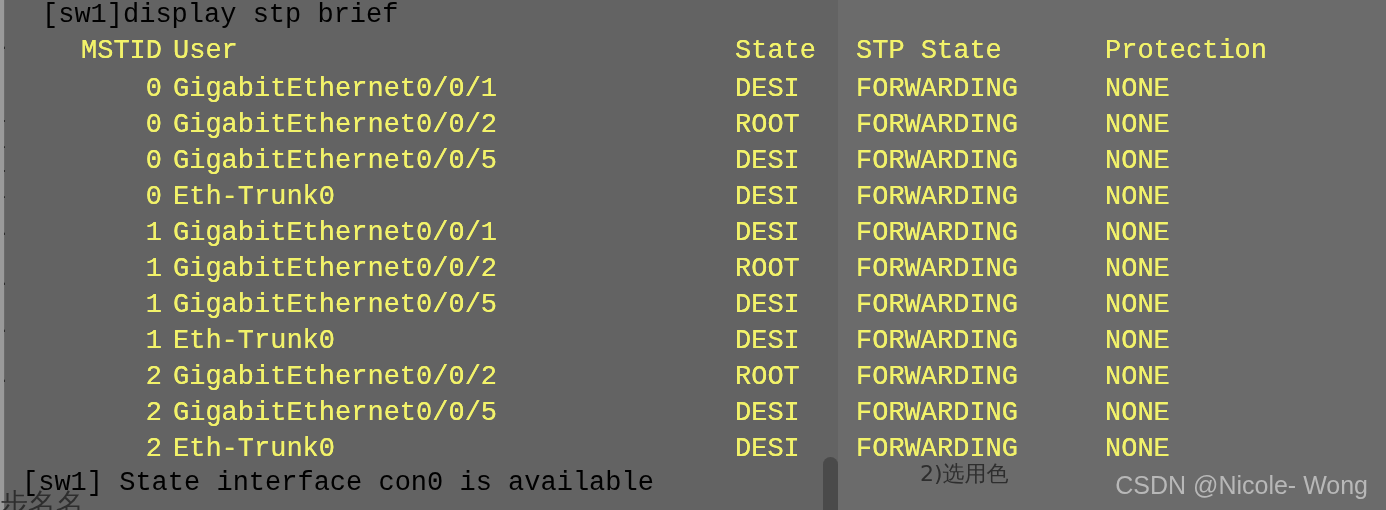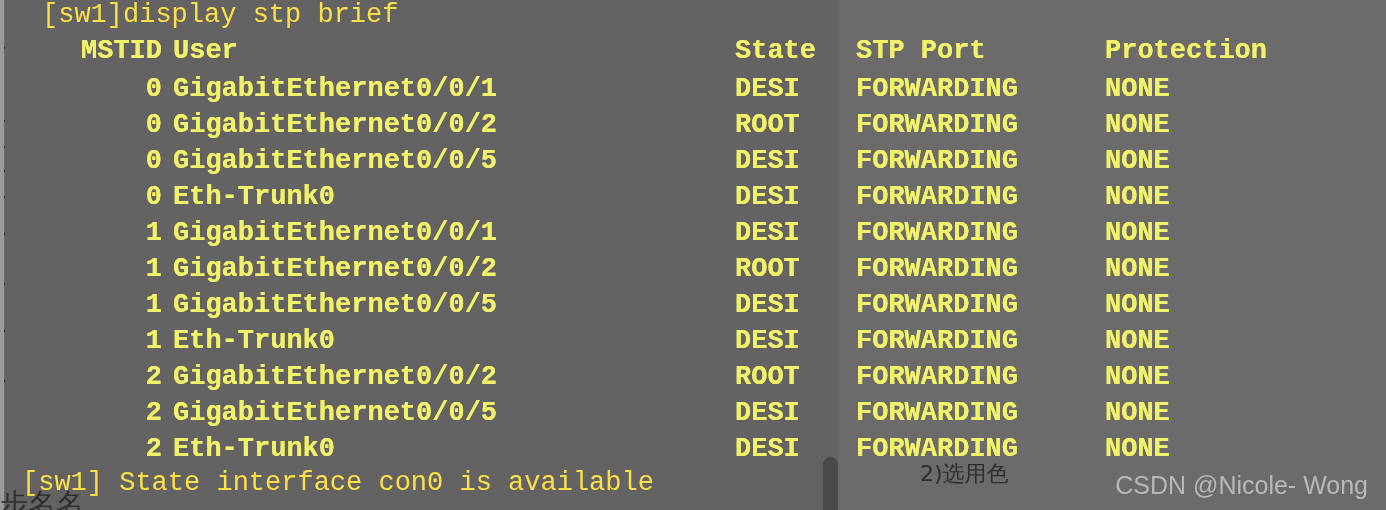--- a/index.html
+++ b/index.html
@@ -79,42 +79,41 @@
     inset: 0;
     z-index: 4;
     pointer-events: none;
   }
   .term-row {
     position: absolute;
     left: 0;
     width: 1220px;
     height: 30px;
     white-space: pre;
-    font-weight: bold;
   }
   .cell {
     position: absolute;
     top: 0;
     color: #f2f26a;
     font-family: "Liberation Mono", monospace;
     font-size: 27px;
     line-height: 30px;
     white-space: pre;
     text-shadow: 0 0 0 #f2f26a;
   }
   .c-mstid      { left: 42px;  width: 120px; text-align: right; }
   .c-port       { left: 173px; }
   .c-role       { left: 735px; }
   .c-state      { left: 856px; }
   .c-protection { left: 1105px; }
 
   .prompt-line {
     position: absolute;
     left: 42px;
-    color: #fde047;
+    color: #000000;
     font-family: "Liberation Mono", monospace;
     font-size: 27px;
     line-height: 30px;
     white-space: pre;
   }
   .hdr .cell { color: #f2f26a; }
 
   
   #scrollbar-track {
     position: absolute;
@@ -179,21 +178,21 @@
   <div class="bg-cn" style="left:0px; top:488px; z-index:5; font-size:28px;">步名名</div>
 
   <div id="console-layer">
 
     <div class="prompt-line" style="top:0px">[sw1]display stp brief</div>
 
     <div class="term-row hdr" style="top:36px">
       <span class="cell c-mstid">MSTID</span>
       <span class="cell c-port">User</span>
       <span class="cell c-role">State</span>
-      <span class="cell c-state">STP Port</span>
+      <span class="cell c-state">STP State</span>
       <span class="cell c-protection">Protection</span>
     </div>
 
     <div class="term-row" style="top:74px">
       <span class="cell c-mstid">0</span>
       <span class="cell c-port">GigabitEthernet0/0/1</span>
       <span class="cell c-role">DESI</span>
       <span class="cell c-state">FORWARDING</span>
       <span class="cell c-protection">NONE</span>
     </div>

